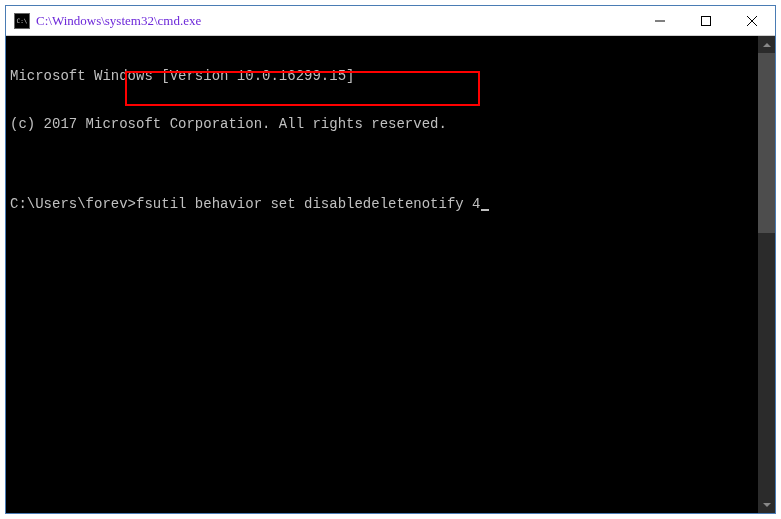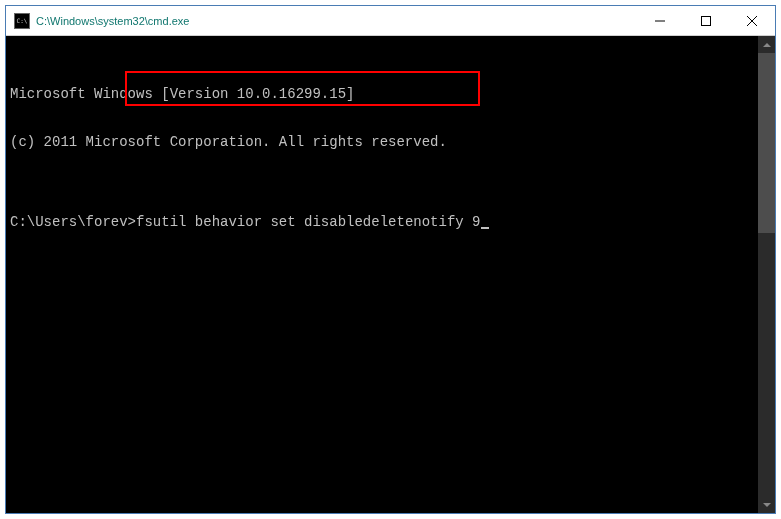--- a/index.html
+++ b/index.html
@@ -46,22 +46,23 @@
     }
     .title-icon::after {
       content: "C:\\";
       color: #ccc;
       font-size: 6px;
       font-family: Consolas, monospace;
       line-height: 1;
     }
     .title-text {
       flex: 1;
-      font-size: 11px;
-      color: #0f766e;
+      font-size: 13px;
+      color: #6d28d9;
+      font-family: Liberation Serif, serif;
     }
     .window-controls {
       display: flex;
       height: 100%;
     }
     .win-btn {
       width: 46px;
       height: 29px;
       display: flex;
       align-items: center;
@@ -74,21 +75,21 @@
       width: 10px;
       height: 10px;
     }
     .console {
       flex: 1;
       background: #000;
       color: #c0c0c0;
       font-family: Consolas, 'Courier New', monospace;
       font-size: 14px;
       line-height: 16px;
-      padding: 18px 4px;
+      padding: 0 4px;
       white-space: pre;
       position: relative;
       overflow: hidden;
     }
     .console-line {
       white-space: pre;
     }
     .prompt-line {
       display: inline;
       font-family: Liberation Mono, monospace;
@@ -163,23 +164,23 @@
       <button class="win-btn close">
         <svg viewBox="0 0 10 10">
             <line x1="0" y1="0" x2="10" y2="10" stroke="#000" stroke-width="1"></line>
             <line x1="10" y1="0" x2="0" y2="10" stroke="#000" stroke-width="1"></line>
           </svg>
       </button>
     </div>
   </div>
   <div class="console">
     <div class="console-line">Microsoft Windows [Version 10.0.16299.15]</div>
-    <div class="console-line">(c) 2011 Microsoft Corporation. All rights reserved.</div>
+    <div class="console-line">(c) 2017 Microsoft Corporation. All rights reserved.</div>
     <div class="console-line"></div>
-    <div class="console-line"><span class="prompt-line">C:\Users\forev&gt;</span><span class="prompt-line">fsutil behavior set disabledeletenotify 9</span><span class="cursor"></span></div>
+    <div class="console-line"><span class="prompt-line">C:\Users\forev&gt;</span><span class="prompt-line">fsutil behavior set disabledeletenotify 4</span><span class="cursor"></span></div>
   </div>
   <div class="scrollbar">
     <div class="scrollbar-arrow up">
         <span></span>
       </div>
     <div class="scrollbar-thumb"></div>
     <div class="scrollbar-arrow down">
         <span></span>
       </div>
   </div>

